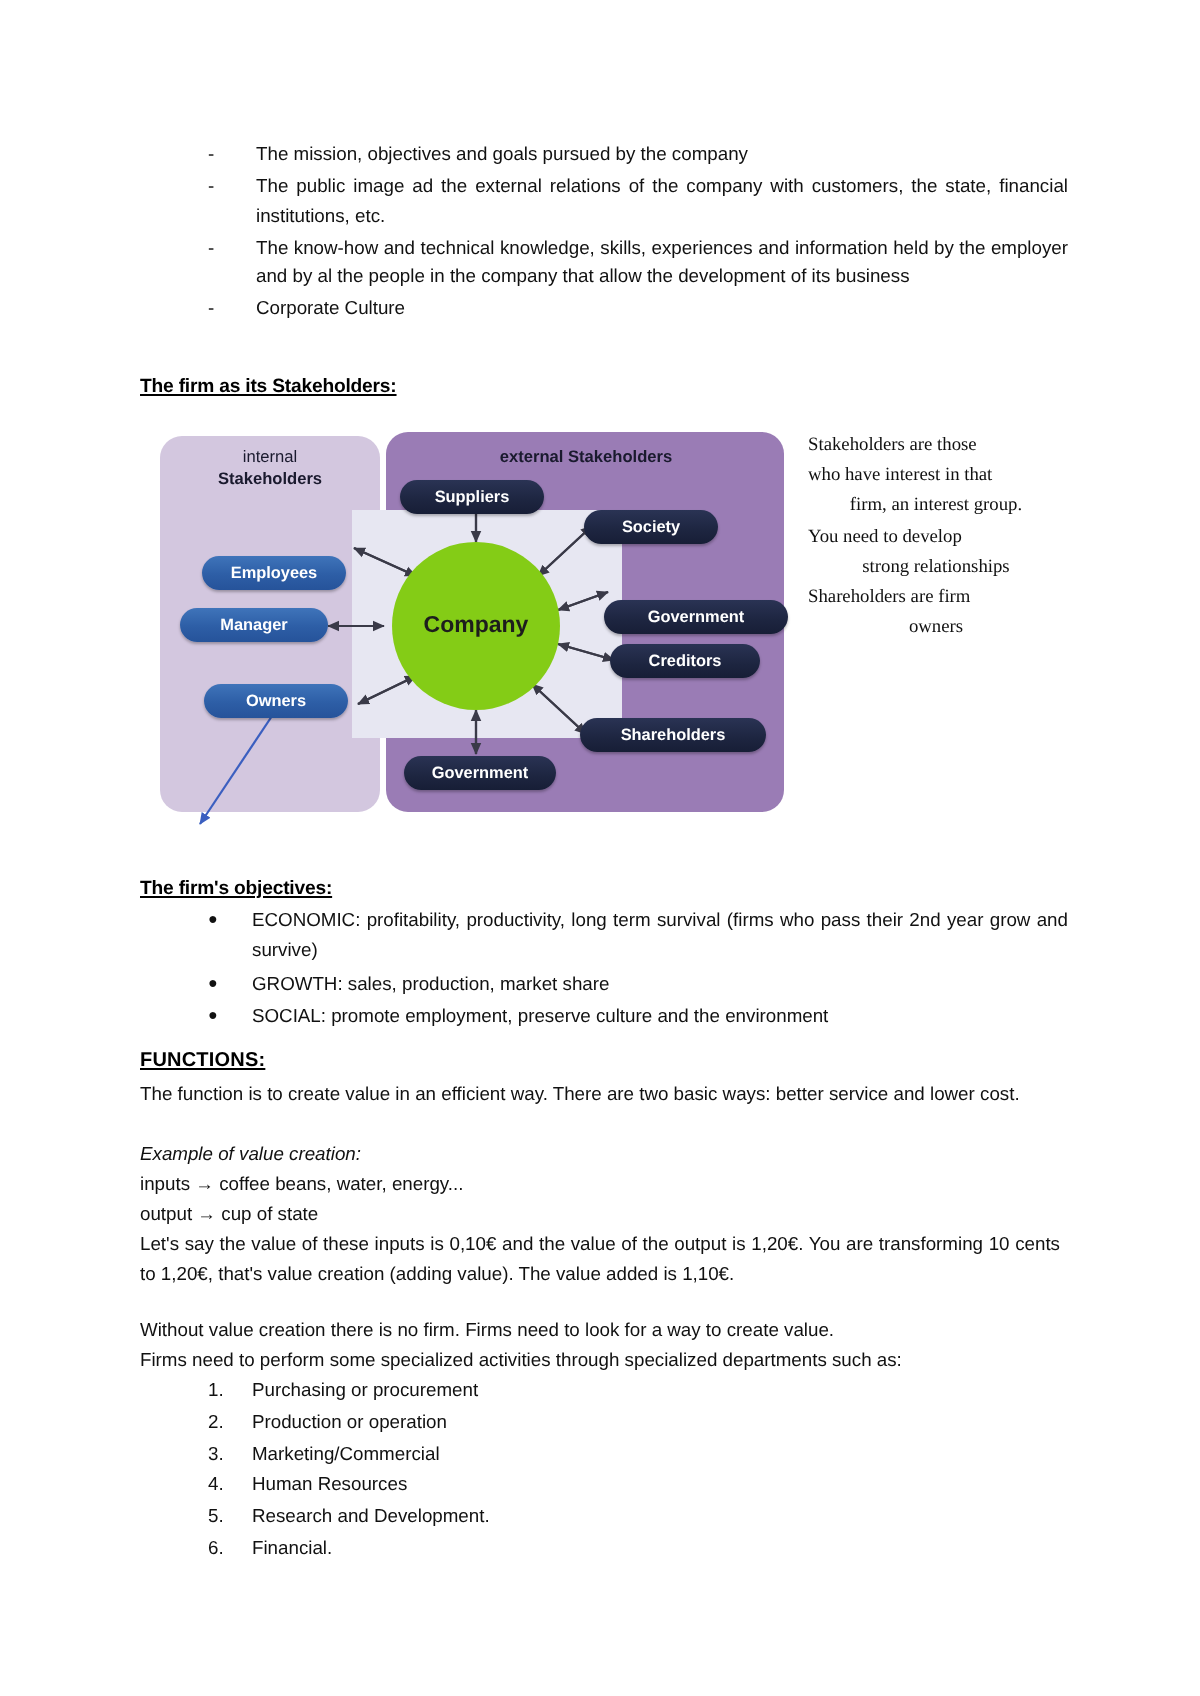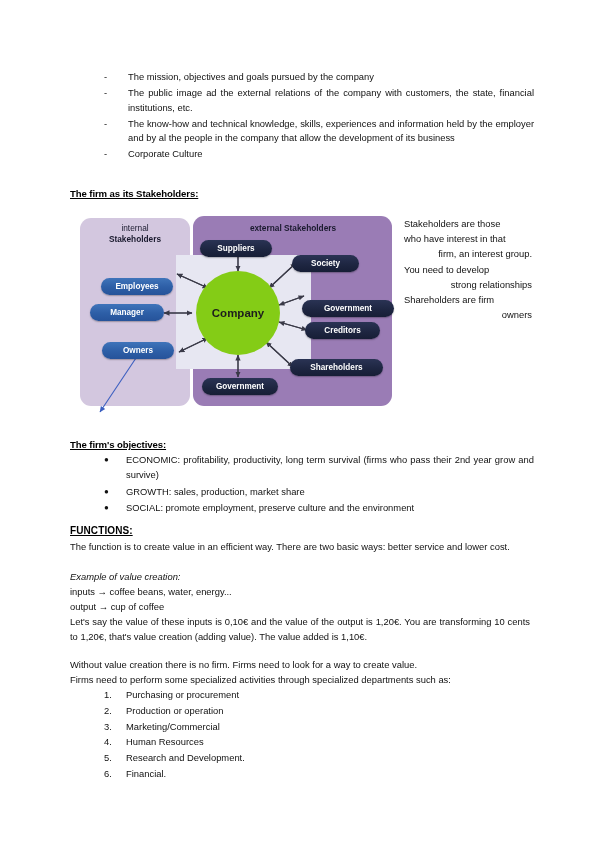--- a/index.html
+++ b/index.html
@@ -143,23 +143,24 @@
 
   .side-note {
     position: absolute;
     left: 404px;
     top: 216px;
     width: 128px;
     font-size: 9.4px;
     line-height: 15.2px;
     text-align: justify;
     color: #111;
+    font-family: Liberation Serif, serif;
   }
   .side-note div { text-align: justify; }
-  .side-note div.last { text-align: right; }
+  .side-note div.last { text-align: center; }
 
   
   .bullet-list {
     position: absolute;
     left: 104px;
     top: 452px;
     width: 430px;
   }
   .bullet-row {
     display: flex;
@@ -366,21 +367,21 @@
       <span class="bullet-mark">●</span>
       <span class="bullet-text nojust">SOCIAL: promote employment, preserve culture and the environment</span>
     </div>
   </div>
 
   <div class="heading" id="h-functions">FUNCTIONS:</div>
 
   <div class="para" id="p-func">The function is to create value in an efficient way. There are two basic ways: better service and lower cost.</div>
   <div class="para italic nojust" id="p-example">Example of value creation:</div>
   <div class="para nojust" id="p-inputs">inputs → coffee beans, water, energy...</div>
-  <div class="para nojust" id="p-output">output → cup of coffee</div>
+  <div class="para nojust" id="p-output">output → cup of state</div>
   <div class="para" id="p-lets">Let's say the value of these inputs is 0,10€ and the value of the output is 1,20€. You are transforming 10 cents to 1,20€, that's value creation (adding value). The value added is 1,10€.</div>
   <div class="para nojust" id="p-without">Without value creation there is no firm. Firms need to look for a way to create value.</div>
   <div class="para nojust" id="p-perform">Firms need to perform some specialized activities through specialized departments such as:</div>
 
   <div class="num-list">
     <div class="num-row">
       <span class="num-mark">1.</span>
       <span class="num-text">Purchasing or procurement</span>
     </div>
     <div class="num-row">

